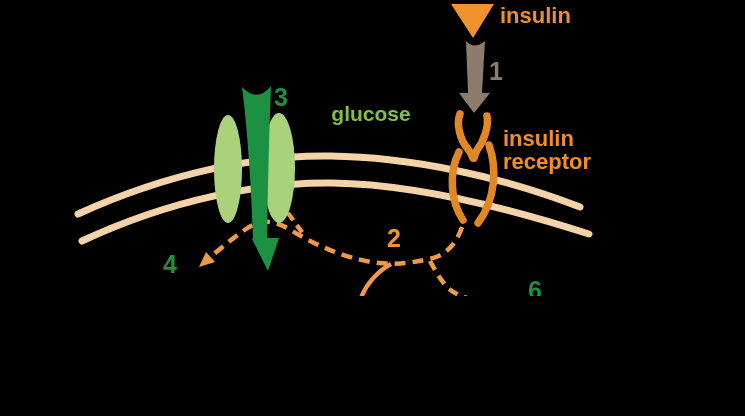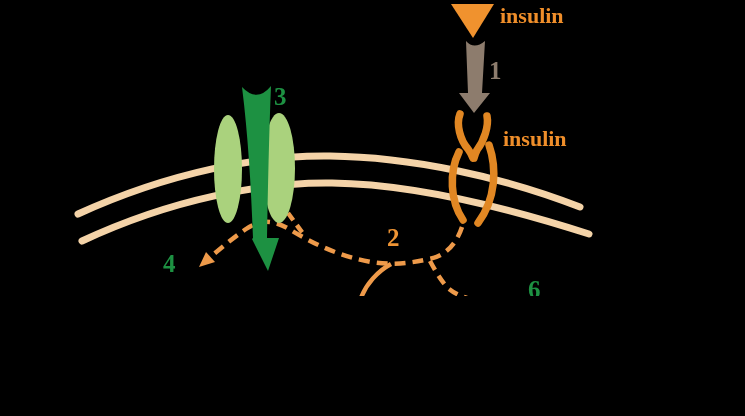--- a/index.html
+++ b/index.html
@@ -1,21 +1,21 @@
 <!DOCTYPE html>
 <html><head>
 <meta charset="utf-8">
 <style>
   html,body{margin:0;padding:0;background:#000;}
   .stage{
     position:relative;
     width:745px;height:296px;
     background:#000;
     overflow:hidden;
-    font-family:Liberation Serif, serif;
+    font-family:Liberation Sans, sans-serif;
   }
   .stage svg{position:absolute;left:0;top:0;}
   .lbl{
     position:absolute;
     font-weight:bold;
     white-space:nowrap;
     user-select:none;
   }
   .lbl.orange{color:#ef8e2a;}
   .lbl.orange2{color:#ee9434;}
@@ -69,26 +69,28 @@
     <path d="M 466,41 Q 474,50 485,41 L 482,93 L 490,93 L 474,113 L 459,93 L 468,93 Z" fill="#8d7c6d"></path>
 
     <polygon points="451,4 494,4 473,38" fill="#f0922e"></polygon>
   </svg>
 
   <div class="lbl orange" style="left:500px;top:3px;font-size:22px;">insulin</div>
 
   <div class="lbl taupe num" style="left:489px;top:57px;">1</div>
 
   <div class="lbl green-mid center" style="left:371px;top:103px;font-size:21px;line-height:22px;">
+    <div>glucose</div>
   </div>
 
   <div class="lbl green-dark num" style="left:274px;top:83px;">3</div>
 
   <div class="lbl orange" style="left:503px;top:127px;font-size:22px;line-height:23px;">
     <div>insulin</div>
+    <div>receptor</div>
   </div>
 
   <div class="lbl orange2 num" style="left:387px;top:224px;">2</div>
 
   <div class="lbl green-dark num" style="left:163px;top:250px;">4</div>
 
   <div class="lbl green-dark num" style="left:365px;top:317px;">5</div>
 
   <div class="lbl green-dark num" style="left:528px;top:276px;">6</div>
 </div>

